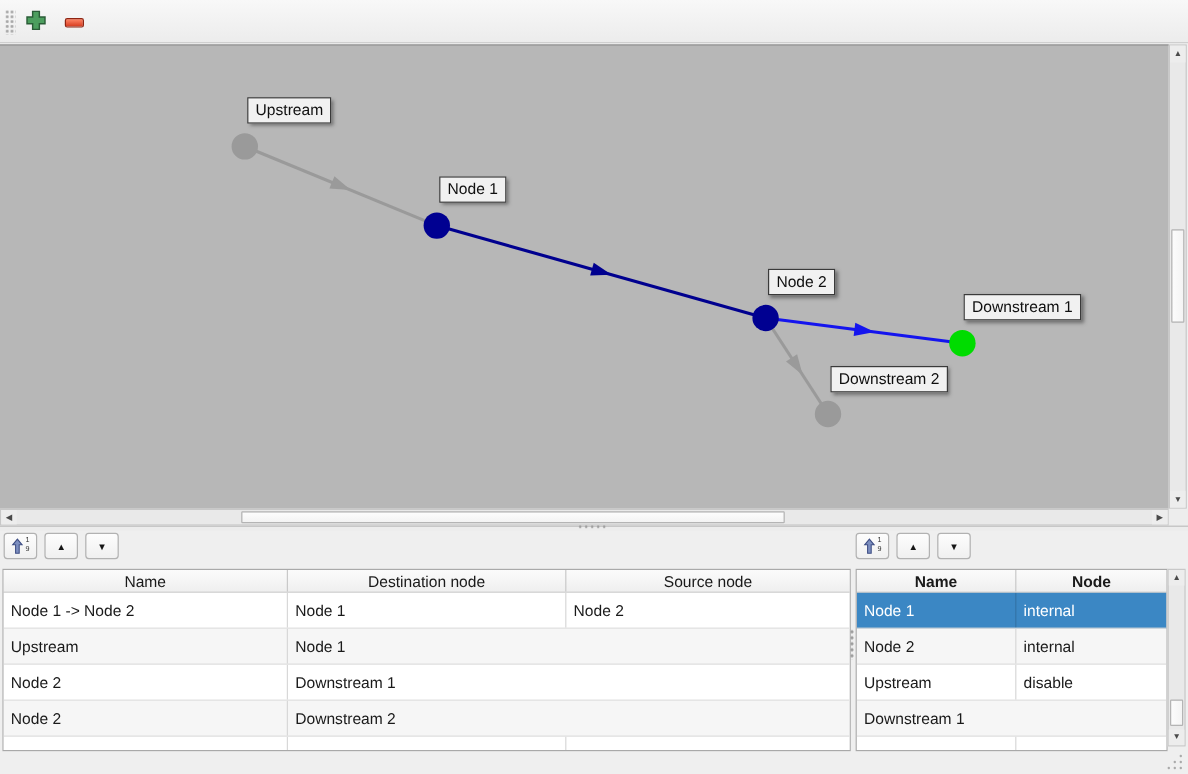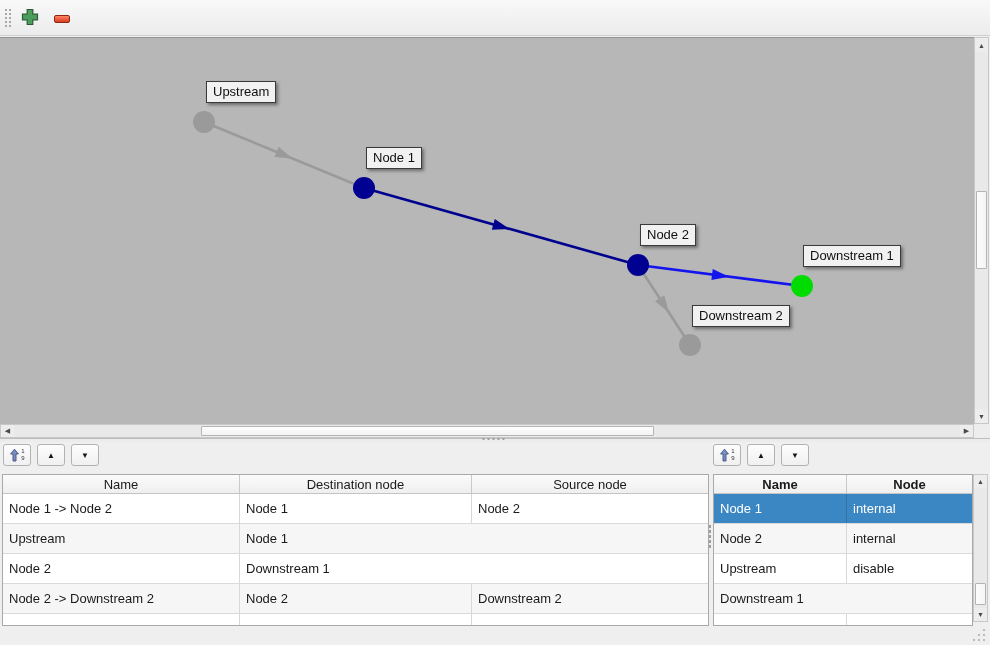--- a/index.html
+++ b/index.html
@@ -241,21 +241,20 @@
   </div>
   <div class="tr alt">
     <div class="td">Upstream</div>
     <div class="td">Node 1</div>
   </div>
   <div class="tr">
     <div class="td">Node 2</div>
     <div class="td">Downstream 1</div>
   </div>
   <div class="tr alt">
-    <div class="td">Node 2 -&gt; Downstream 2</div>
     <div class="td">Node 2</div>
     <div class="td">Downstream 2</div>
   </div>
   <div class="tr filler">
     <div class="td"></div>
       <div class="td"></div>
       <div class="td"></div>
   </div>
 </div>
 

